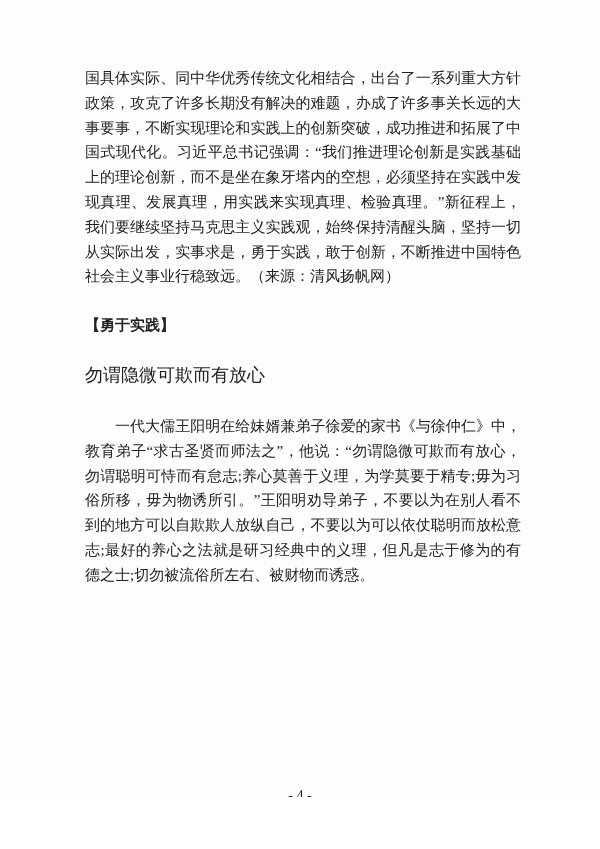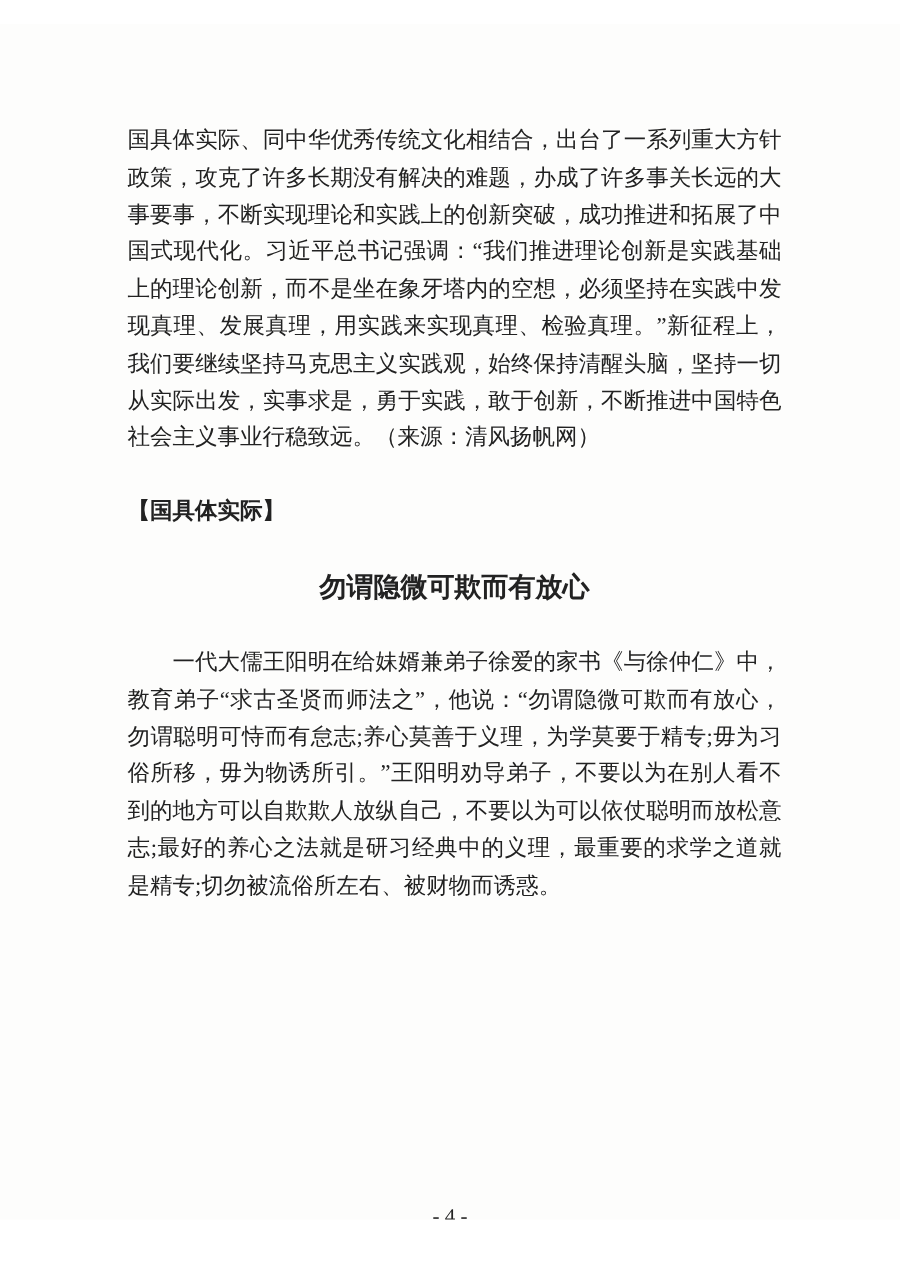--- a/index.html
+++ b/index.html
@@ -4,21 +4,21 @@
 <style>
   html, body {
     margin: 0;
     padding: 0;
     background: #ffffff;
   }
   .page {
     position: relative;
     width: 600px;
     height: 797px;
-    margin: 16px auto;
+    margin: 0 auto;
     background: #fdfdfc;
     color: #222222;
     font-family: "Liberation Serif", "DejaVu Serif", serif;
     overflow: hidden;
   }
   .content {
     position: absolute;
     left: 85px;
     top: 66px;
     width: 436px;
@@ -35,22 +35,22 @@
   }
   .section-heading {
     margin: 24px 0 0 0;
     font-size: 15px;
     font-weight: bold;
     text-align: left;
   }
   .article-title {
     margin: 24px 0 0 0;
     font-size: 18px;
-    font-weight: bold;
-    text-align: center;
+    font-weight: normal;
+    text-align: left;
     line-height: 26px;
   }
   .body-start {
     margin-top: 26px;
   }
   .footer {
     position: absolute;
     left: 0;
     top: 786px;
     width: 600px;
@@ -59,18 +59,18 @@
     line-height: 20px;
     color: #222222;
   }
 </style>
 </head>
 <body>
 
 <div class="page">
   <div class="content">
     <p class="para">国具体实际、同中华优秀传统文化相结合，出台了一系列重大方针政策，攻克了许多长期没有解决的难题，办成了许多事关长远的大事要事，不断实现理论和实践上的创新突破，成功推进和拓展了中国式现代化。习近平总书记强调：“我们推进理论创新是实践基础上的理论创新，而不是坐在象牙塔内的空想，必须坚持在实践中发现真理、发展真理，用实践来实现真理、检验真理。”新征程上，我们要继续坚持马克思主义实践观，始终保持清醒头脑，坚持一切从实际出发，实事求是，勇于实践，敢于创新，不断推进中国特色社会主义事业行稳致远。（来源：清风扬帆网）</p>
-    <p class="section-heading">【国具体实际】</p>
+    <p class="section-heading">【勇于实践】</p>
     <h1 class="article-title">勿谓隐微可欺而有放心</h1>
-    <p class="para indent body-start">一代大儒王阳明在给妹婿兼弟子徐爱的家书《与徐仲仁》中，教育弟子“求古圣贤而师法之”，他说：“勿谓隐微可欺而有放心，勿谓聪明可恃而有怠志;养心莫善于义理，为学莫要于精专;毋为习俗所移，毋为物诱所引。”王阳明劝导弟子，不要以为在别人看不到的地方可以自欺欺人放纵自己，不要以为可以依仗聪明而放松意志;最好的养心之法就是研习经典中的义理，最重要的求学之道就是精专;切勿被流俗所左右、被财物而诱惑。</p>
+    <p class="para indent body-start">一代大儒王阳明在给妹婿兼弟子徐爱的家书《与徐仲仁》中，教育弟子“求古圣贤而师法之”，他说：“勿谓隐微可欺而有放心，勿谓聪明可恃而有怠志;养心莫善于义理，为学莫要于精专;毋为习俗所移，毋为物诱所引。”王阳明劝导弟子，不要以为在别人看不到的地方可以自欺欺人放纵自己，不要以为可以依仗聪明而放松意志;最好的养心之法就是研习经典中的义理，但凡是志于修为的有德之士;切勿被流俗所左右、被财物而诱惑。</p>
   </div>
   <div class="footer">- 4 -</div>
 </div>
 
 </body></html>

